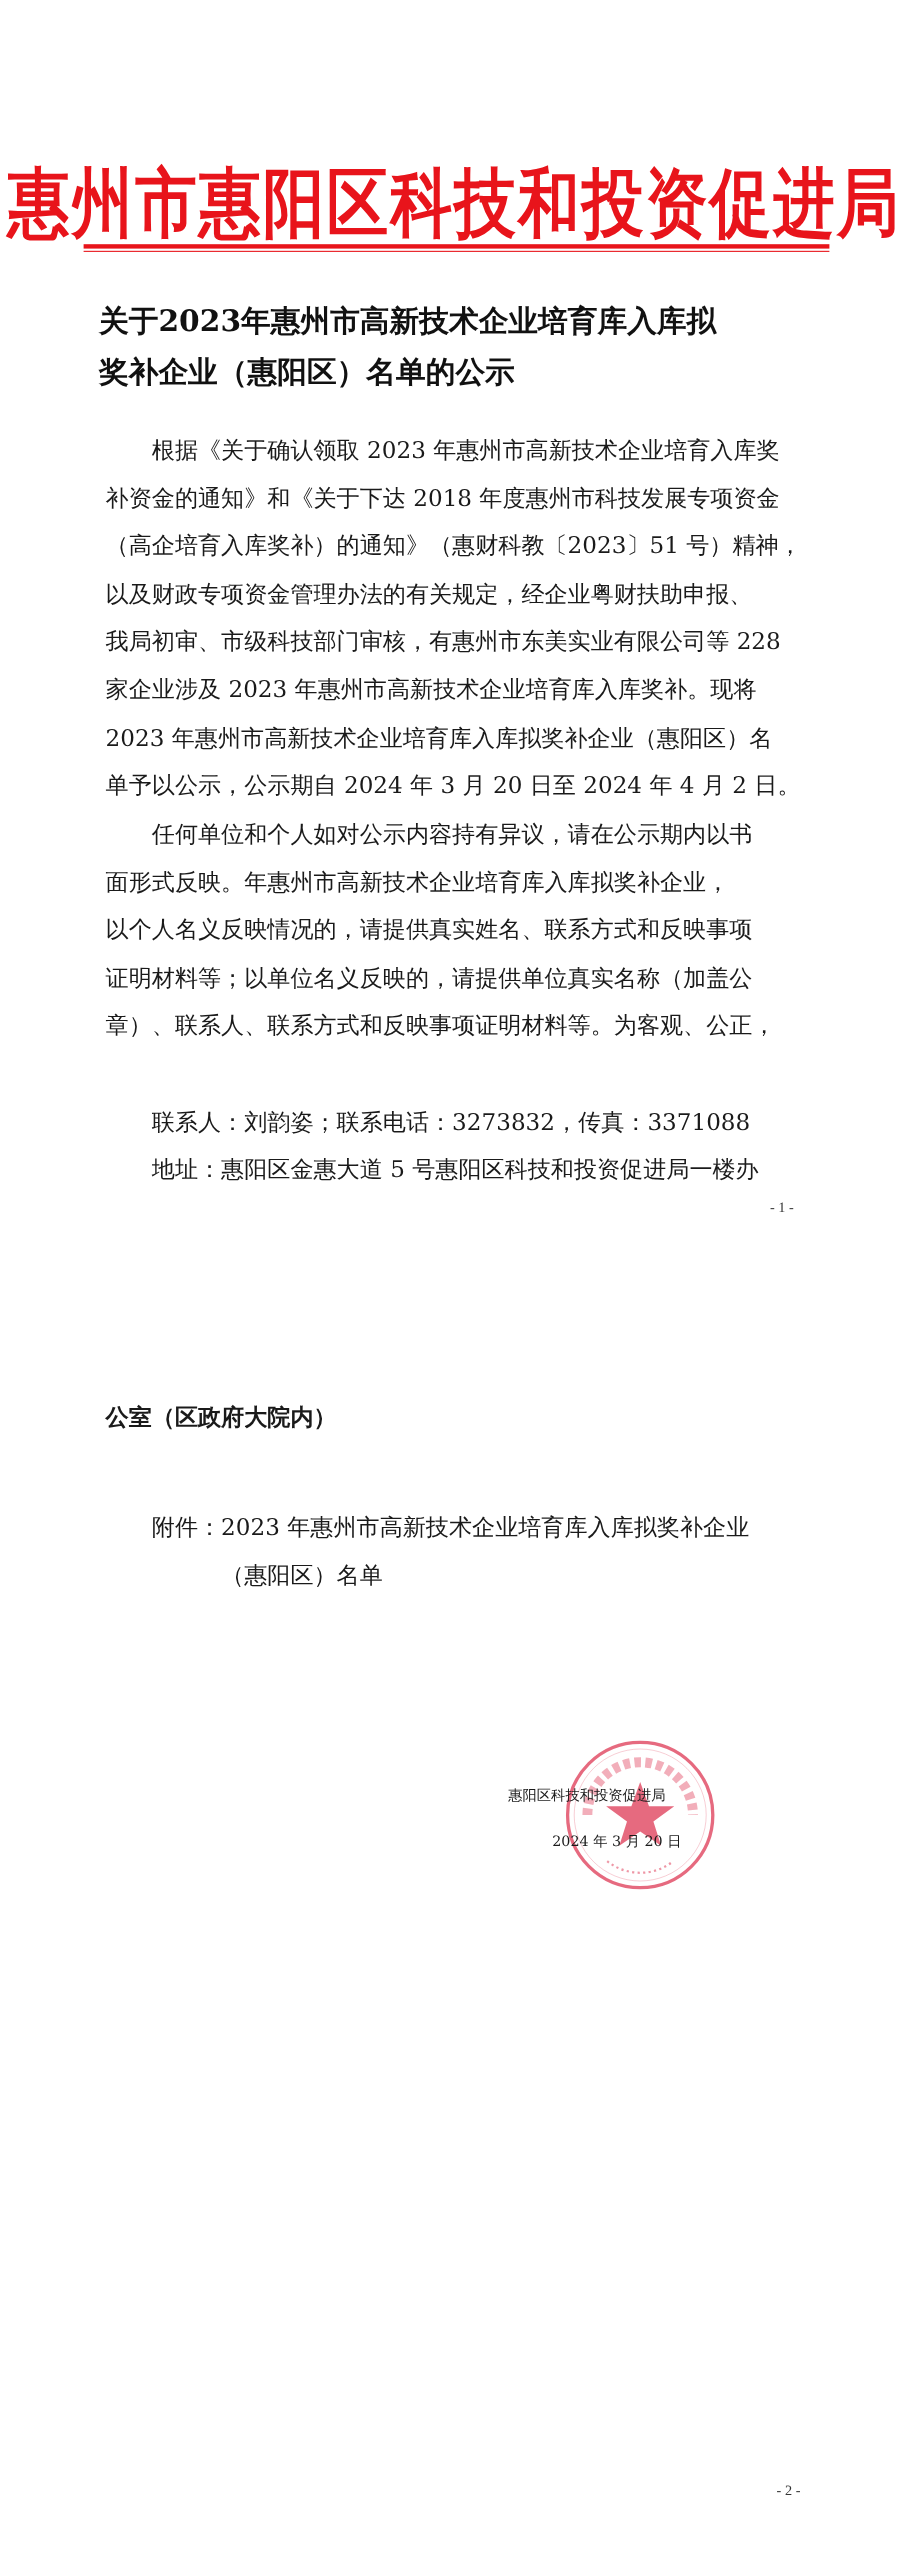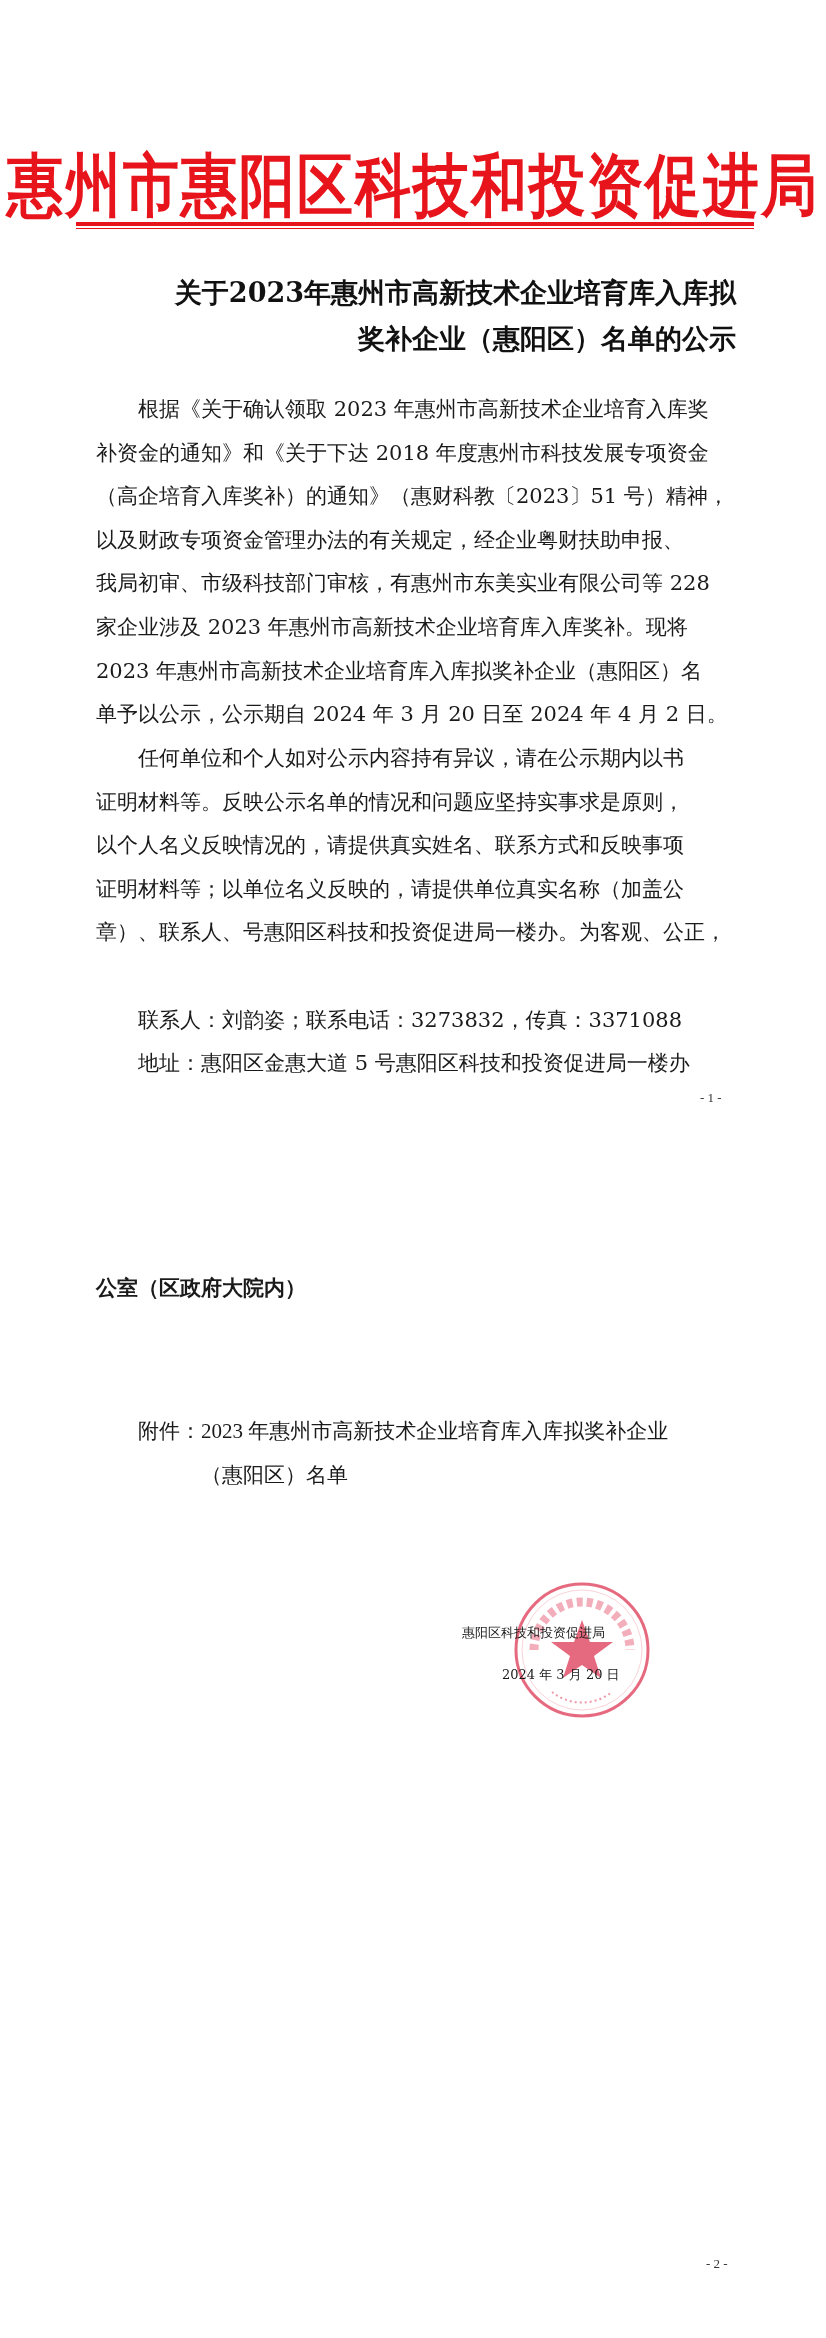--- a/index.html
+++ b/index.html
@@ -10,21 +10,21 @@
   .abs { position: absolute; }
   .masthead {
     left: 0; width: 826px; top: 148px; text-align: center;
     color: #e8141b; font-family: "DejaVu Sans", "Liberation Sans", sans-serif;
     font-weight: bold; font-size: 56px; letter-spacing: 2px;
     transform: scaleY(1.22); transform-origin: top center; line-height: 62px;
   }
   .rule-thick { left: 76px; width: 678px; top: 222px; height: 4px; background: #e8141b; }
   .rule-thin  { left: 76px; width: 678px; top: 228px; height: 1px; background: #e8141b; }
   .title {
-    left: 90px; width: 646px; text-align: right; font-weight: bold;
+    left: 90px; width: 646px; text-align: left; font-weight: bold;
     font-size: 27px; line-height: 46px; top: 270px; color: #111;
   }
   .para { left: 96px; width: 636px; font-size: 21px; line-height: 43.6px; text-align: justify; text-align-last: left; }
   .indent { text-indent: 2em; }
   .pagenum { font-size: 13px; color: #333; font-family: "Liberation Serif", serif; }
   .sign { font-size: 13px; line-height: 42px; }
   .stamp { left: 512px; top: 1580px; width: 140px; height: 140px; opacity: 0.78; }
 </style>
 </head>
 <body>
@@ -44,34 +44,34 @@
   <div>（高企培育入库奖补）的通知》（惠财科教〔2023〕51 号）精神，</div>
   <div>以及财政专项资金管理办法的有关规定，经企业粤财扶助申报、</div>
   <div>我局初审、市级科技部门审核，有惠州市东美实业有限公司等 228</div>
   <div>家企业涉及 2023 年惠州市高新技术企业培育库入库奖补。现将</div>
   <div>2023 年惠州市高新技术企业培育库入库拟奖补企业（惠阳区）名</div>
   <div>单予以公示，公示期自 2024 年 3 月 20 日至 2024 年 4 月 2 日。</div>
 </div>
 
 <div class="abs para" style="top:737px;">
   <div class="indent">任何单位和个人如对公示内容持有异议，请在公示期内以书</div>
-  <div>证明材料等。反映公示名单的情况和问题应坚持实事求是原则，</div>
+  <div>面形式反映。年惠州市高新技术企业培育库入库拟奖补企业，</div>
   <div>以个人名义反映情况的，请提供真实姓名、联系方式和反映事项</div>
   <div>证明材料等；以单位名义反映的，请提供单位真实名称（加盖公</div>
-  <div>章）、联系人、号惠阳区科技和投资促进局一楼办。为客观、公正，</div>
+  <div>章）、联系人、联系方式和反映事项证明材料等。为客观、公正，</div>
 </div>
 
 <div class="abs para indent" style="top:999px;">联系人：刘韵姿；联系电话：3273832，传真：3371088</div>
 <div class="abs para indent" style="top:1042px;">地址：惠阳区金惠大道 5 号惠阳区科技和投资促进局一楼办</div>
 
 <div class="abs pagenum" style="left:700px; top:1090px;">- 1 -</div>
 
 <div class="abs para" style="top:1266px;font-weight:bold;">公室（区政府大院内）</div>
 
-<div class="abs para" style="top:1410px; padding-left:2em; box-sizing:border-box;font-family:Liberation Serif, serif;">
+<div class="abs para" style="top:1367px; padding-left:2em; box-sizing:border-box;">
   <div>附件：2023 年惠州市高新技术企业培育库入库拟奖补企业</div>
   <div style="padding-left:3em;">（惠阳区）名单</div>
 </div>
 
 <svg class="abs stamp" viewBox="0 0 140 140">
   <circle cx="70" cy="70" r="66" fill="none" stroke="#e0415c" stroke-width="3"></circle>
   <circle cx="70" cy="70" r="60" fill="none" stroke="#e0415c" stroke-width="0.6" opacity="0.5"></circle>
   <polygon points="70,40 78,62 101,62 82,76 89,98 70,85 51,98 58,76 39,62 62,62" fill="#e0415c"></polygon>
   <path d="M22,70 A48,48 0 0 1 118,70" fill="none" stroke="#e0415c" stroke-width="9" stroke-dasharray="6 4" opacity="0.55"></path>
   <path d="M40,112 A48,48 0 0 0 100,112" fill="none" stroke="#e0415c" stroke-width="2" stroke-dasharray="2 3" opacity="0.7"></path>

